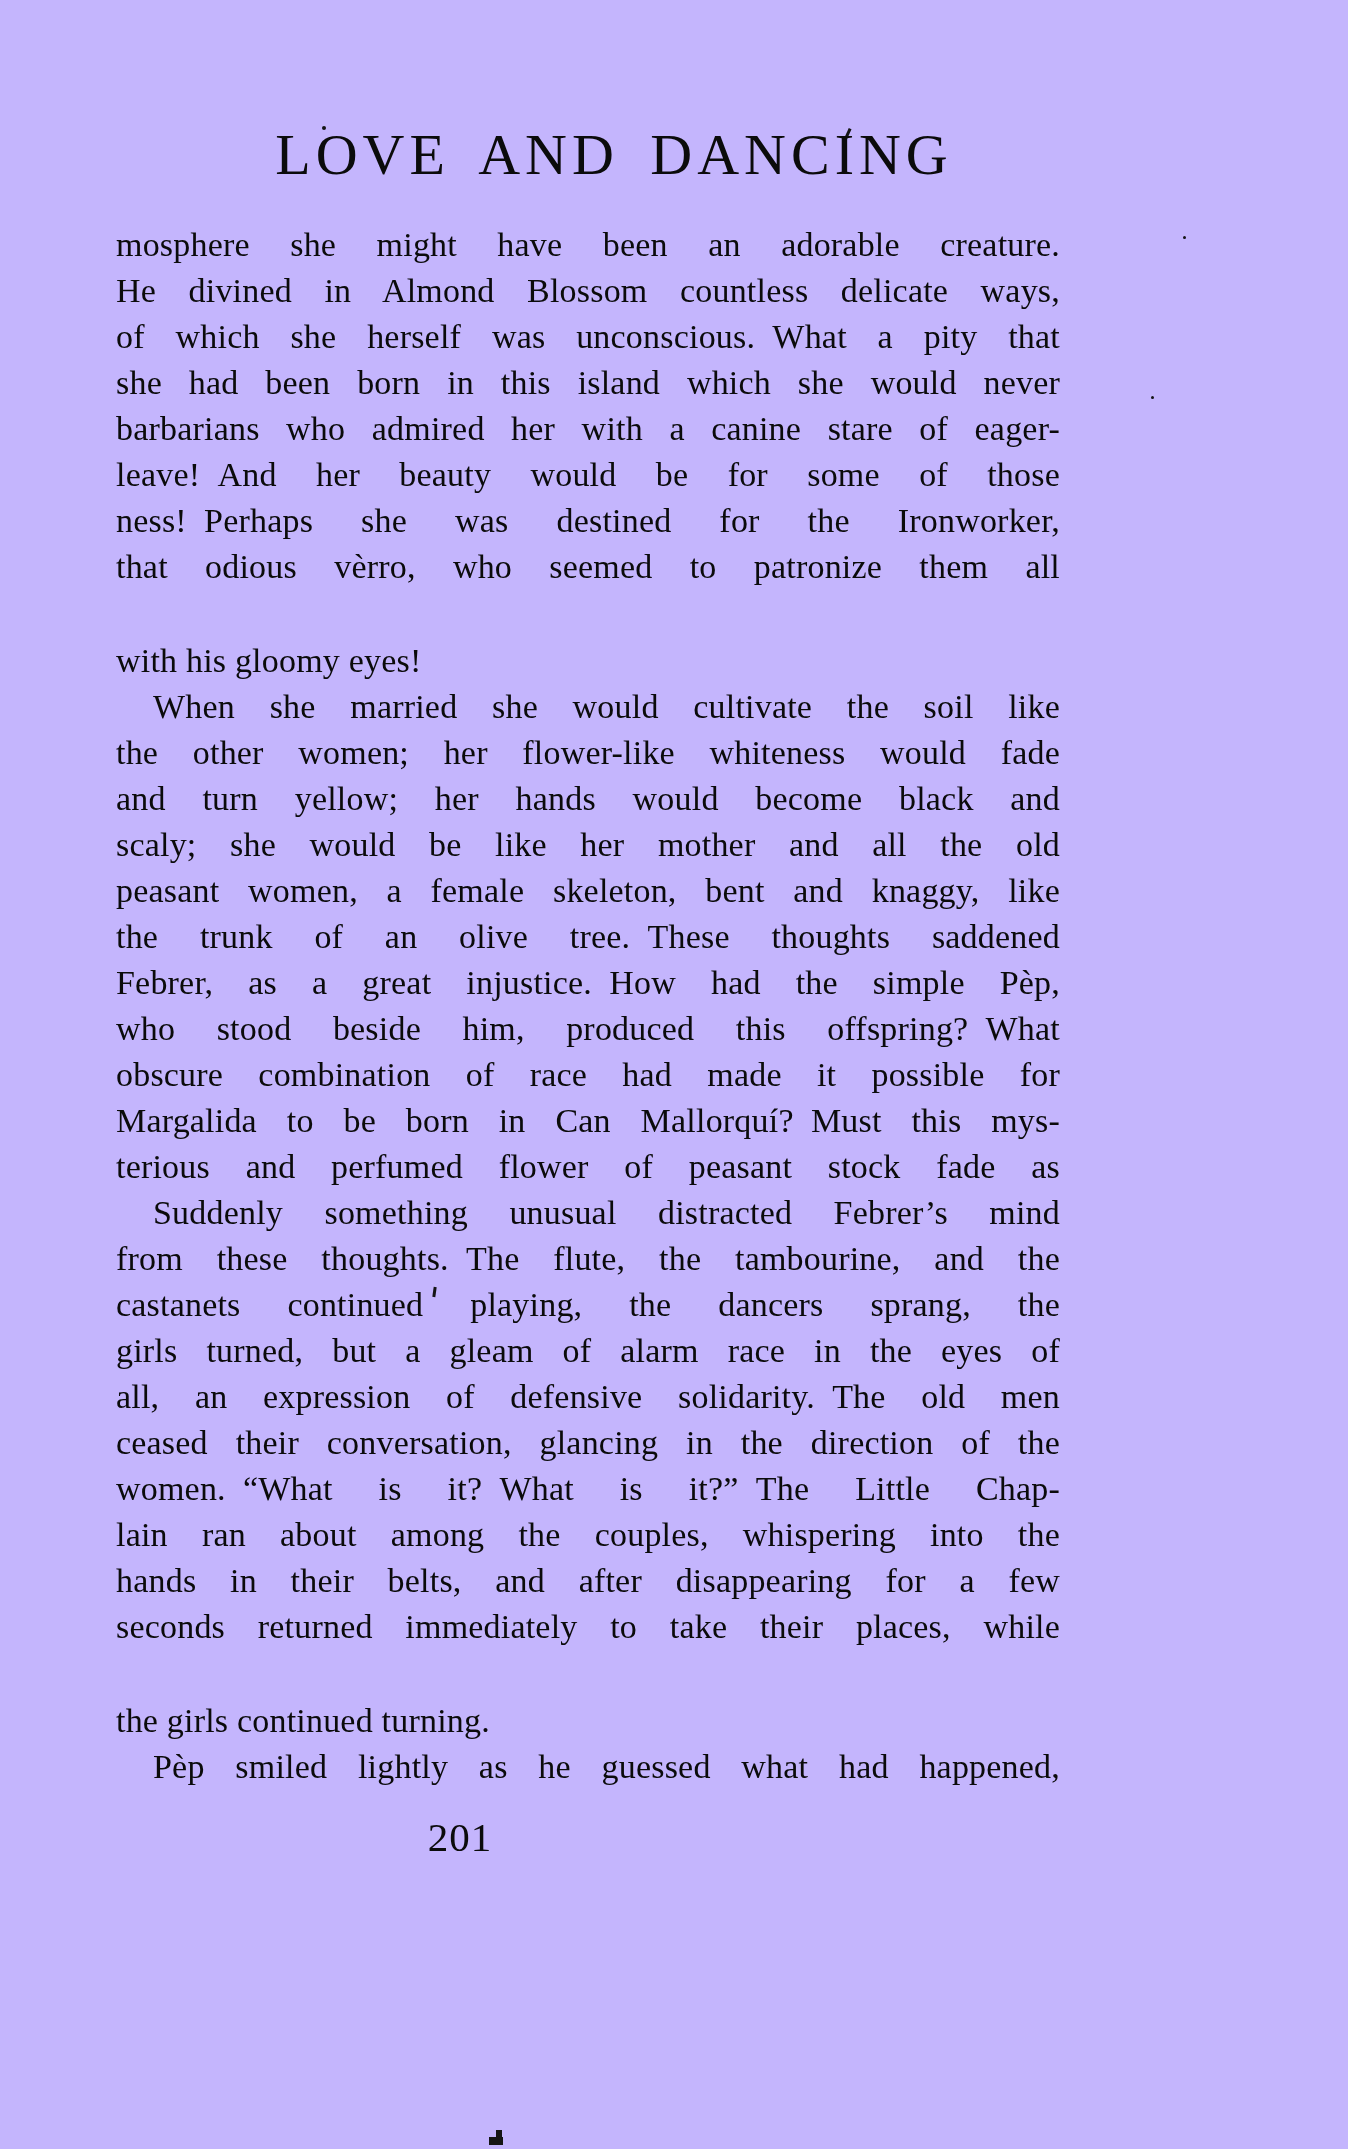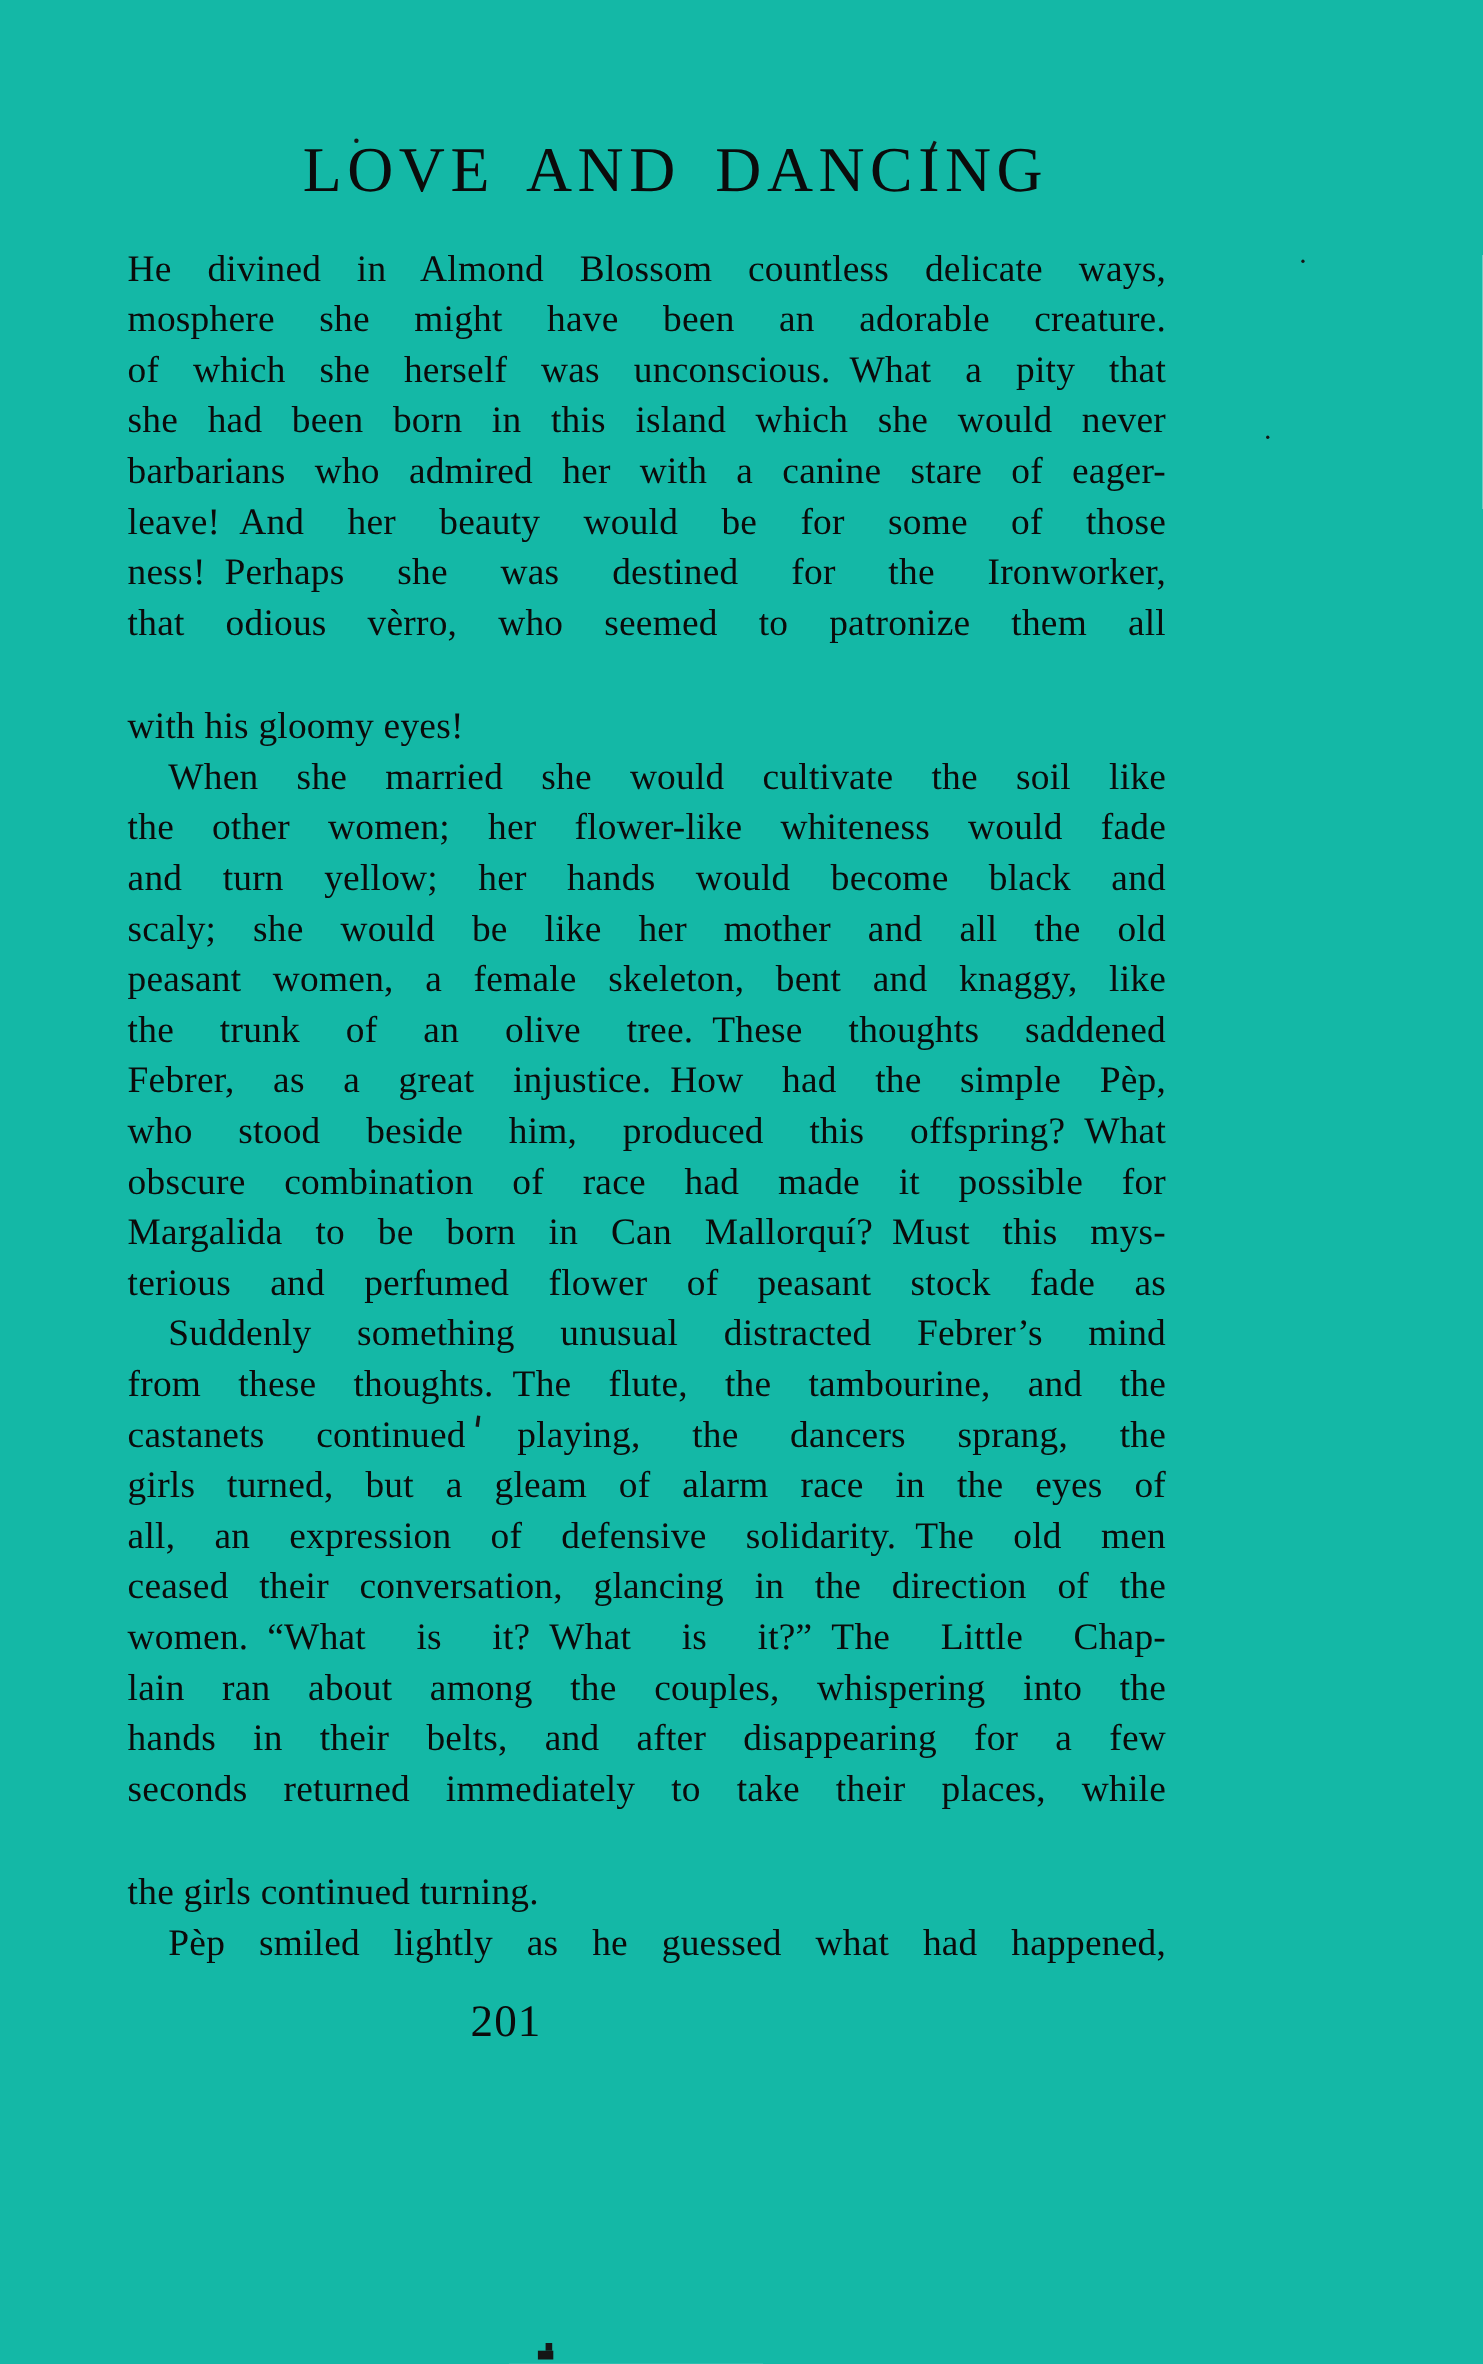--- a/index.html
+++ b/index.html
@@ -1,20 +1,20 @@
 <!DOCTYPE html>
 <html><head>
 <meta charset="utf-8">
 <style>
   html, body { margin: 0; padding: 0; background: #ffffff; }
   .page {
     position: relative;
     width: 1348px;
     height: 2149px;
-    background: #14b8a6;
+    background: #c4b5fd;
     overflow: hidden;
     font-family: "Liberation Serif", serif;
     color: #0b0b0b;
   }
   .title {
     position: absolute;
     top: 124px;
     left: 116px;
     width: 944px;
     margin: 0;
@@ -74,22 +74,22 @@
 </head>
 <body>
 
 <div class="page">
   <span class="speck speck-dot speck-title-dot"></span>
   <span class="speck speck-c-accent"></span>
   <h1 class="title">LOVE AND DANCING</h1>
   <span class="speck speck-dot speck-margin-1"></span>
   <span class="speck speck-dot speck-margin-2"></span>
   <div class="body-col">
+      <div class="line">mosphere she might have been an adorable creature.</div>
       <div class="line">He divined in Almond Blossom countless delicate ways,</div>
-      <div class="line">mosphere she might have been an adorable creature.</div>
       <div class="line">of which she herself was unconscious. What a pity that</div>
       <div class="line">she had been born in this island which she would never</div>
       <div class="line">barbarians who admired her with a canine stare of eager-</div>
       <div class="line">leave! And her beauty would be for some of those</div>
       <div class="line">ness! Perhaps she was destined for the Ironworker,</div>
       <div class="line">that odious vèrro, who seemed to patronize them all</div>
       <div class="line partial">with his gloomy eyes!</div>
       <div class="line indent">When she married she would cultivate the soil like</div>
       <div class="line">the other women; her flower-like whiteness would fade</div>
       <div class="line">and turn yellow; her hands would become black and</div>

